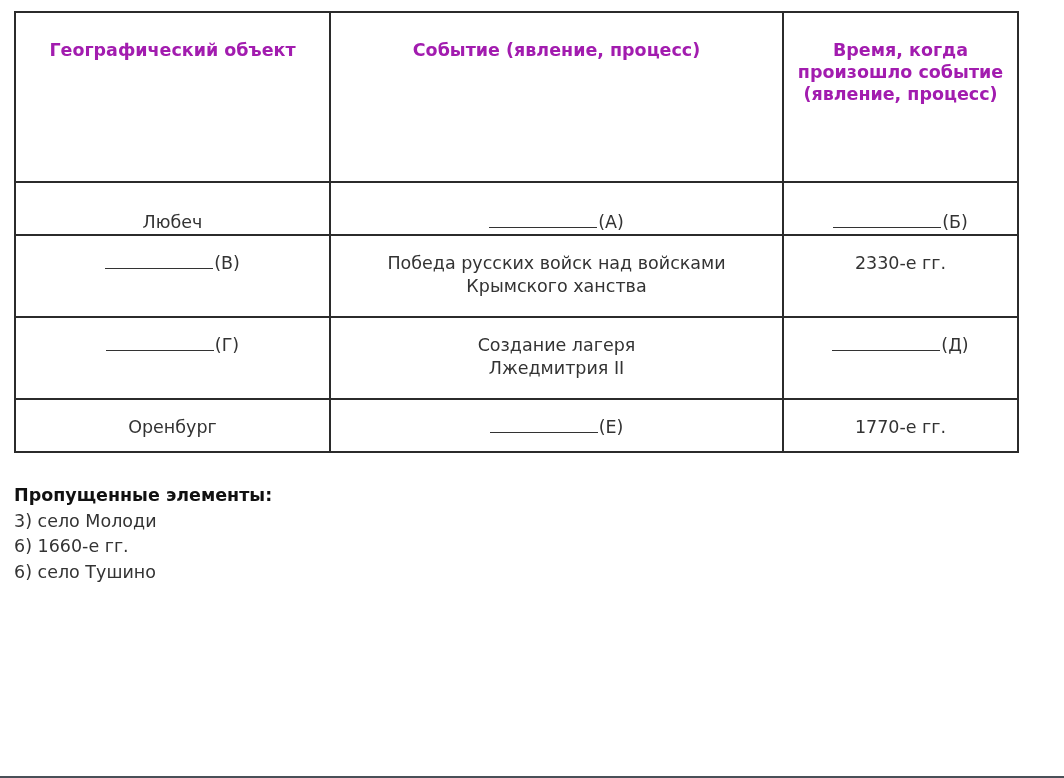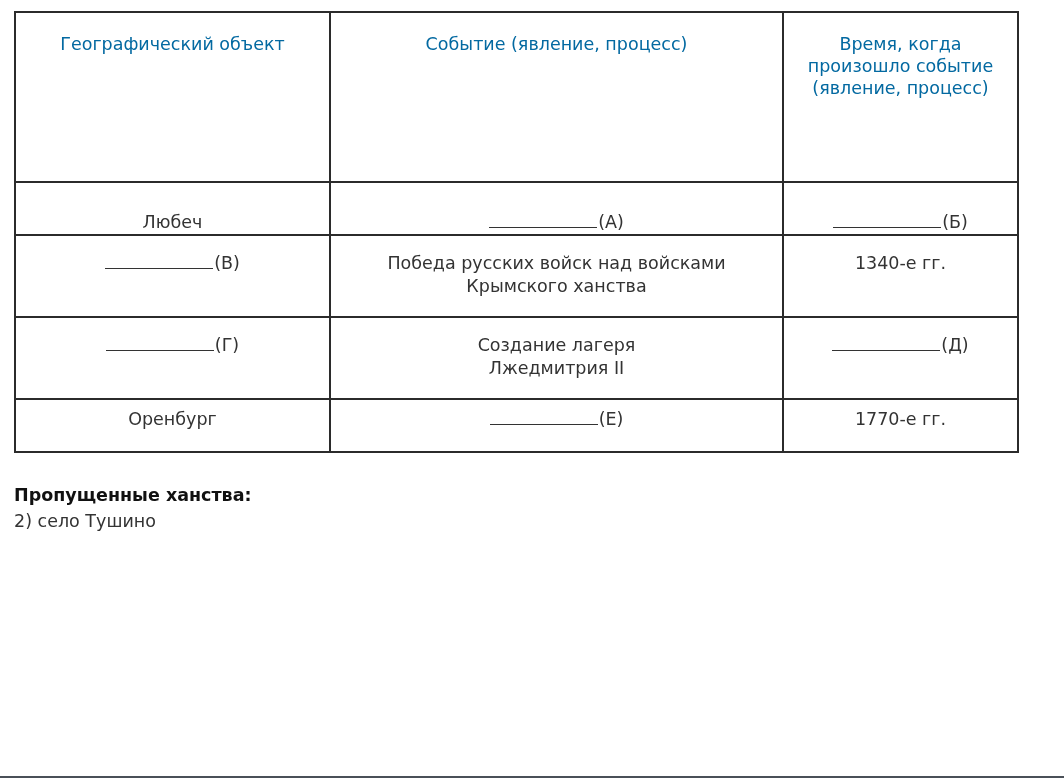--- a/index.html
+++ b/index.html
@@ -1,26 +1,26 @@
 <!DOCTYPE html>
 <html><head>
 <meta charset="utf-8">
 <style>
   html, body { margin:0; padding:0; background:#ffffff; }
   body { width:1064px; height:778px; position:relative; overflow:hidden;
          font-family:"DejaVu Sans", sans-serif; color:#1a1a1a; }
   .tbl { position:absolute; left:14px; top:11px; width:1003px; height:440px;
          border-collapse:collapse; table-layout:fixed; }
   .tbl td, .tbl th { border:2px solid #2b2b2b; text-align:center; padding:0 10px; }
-  .tbl th { vertical-align:top; font-weight:normal; font-size:17.5px; line-height:22px;
-            padding-top:20px; color:#0369a1; }
+  .tbl th { vertical-align:top; font-weight:bold; font-size:17.5px; line-height:22px;
+            padding-top:26px; color:#a21caf; }
   .tbl td { vertical-align:top; font-size:17.5px; line-height:23px; color:#333; font-weight:normal; }
   .r1 td { height:40px; padding-top:28px; box-sizing:border-box; }
   .r2 td, .r3 td { height:82px; padding-top:16px; box-sizing:border-box; }
-  .r4 td { height:53px; padding-top:8px; box-sizing:border-box; }
+  .r4 td { height:53px; padding-top:16px; box-sizing:border-box; }
   .hdr th { height:170px; box-sizing:border-box; }
   .blank { display:inline-block; width:108px; border-bottom:1.5px solid #333; height:15px; vertical-align:baseline; margin-right:1px; }
   .list { position:absolute; left:14px; top:483px; font-size:17.5px; line-height:25.5px; color:#333; }
   .list .title { font-weight:bold; color:#111; }
   .bottom-rule { position:absolute; left:0; right:0; top:776px; height:2px; background:#4a5058; }
 </style>
 </head>
 <body>
 
 <table class="tbl">
@@ -36,33 +36,35 @@
     <th>Время, когда произошло событие (явление, процесс)</th>
   </tr>
   <tr class="r1">
     <td><span>Любеч</span></td>
     <td><span class="blank"></span><span>(А)</span></td>
     <td><span class="blank"></span><span>(Б)</span></td>
   </tr>
   <tr class="r2">
     <td><span class="blank"></span><span>(В)</span></td>
     <td><span style="display:inline-block;width:360px">Победа русских войск над войсками Крымского ханства</span></td>
-    <td><span>1340-е гг.</span></td>
+    <td><span>2330-е гг.</span></td>
   </tr>
   <tr class="r3">
     <td><span class="blank"></span><span>(Г)</span></td>
     <td><span style="display:inline-block;width:230px">Создание лагеря Лжедмитрия II</span></td>
     <td><span class="blank"></span><span>(Д)</span></td>
   </tr>
   <tr class="r4">
     <td><span>Оренбург</span></td>
     <td><span class="blank"></span><span>(Е)</span></td>
     <td><span>1770-е гг.</span></td>
   </tr>
 </tbody>
   </table>
 
 <div class="list">
-  <div class="title">Пропущенные ханства:</div>
-  <div>2) село Тушино</div>
+  <div class="title">Пропущенные элементы:</div>
+  <div>3) село Молоди</div>
+  <div>6) 1660-е гг.</div>
+  <div>6) село Тушино</div>
 </div>
 
 <div class="bottom-rule"></div>
 
 </body></html>

